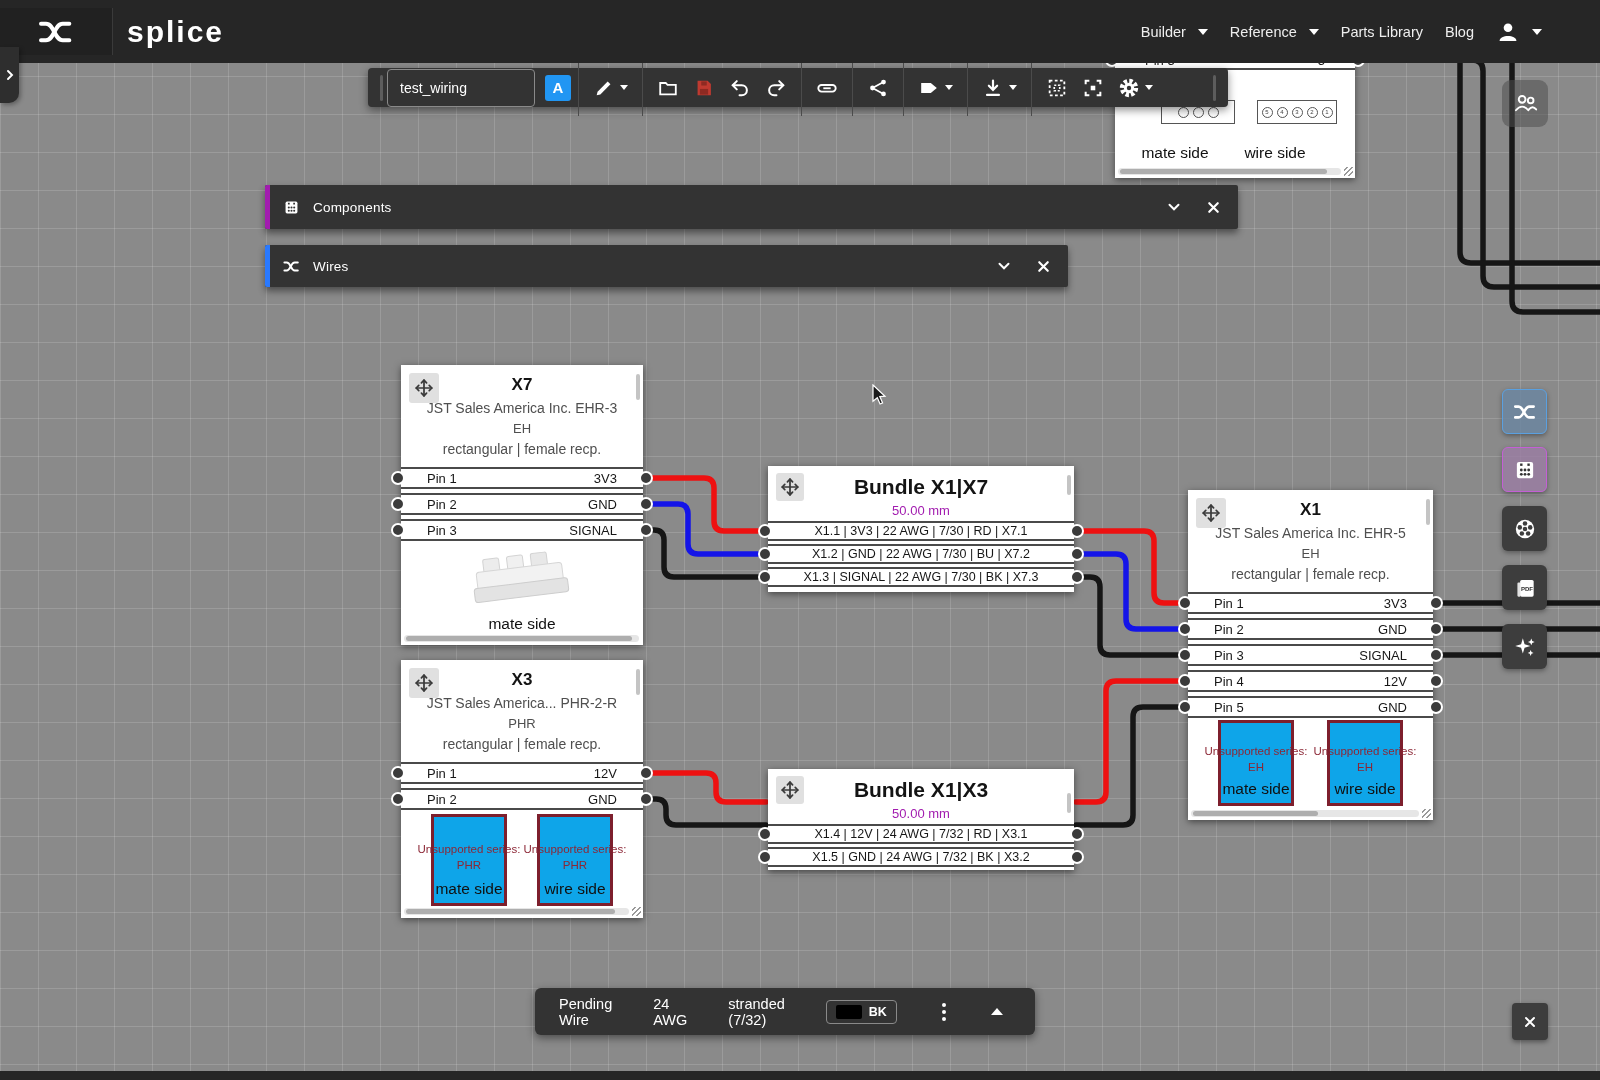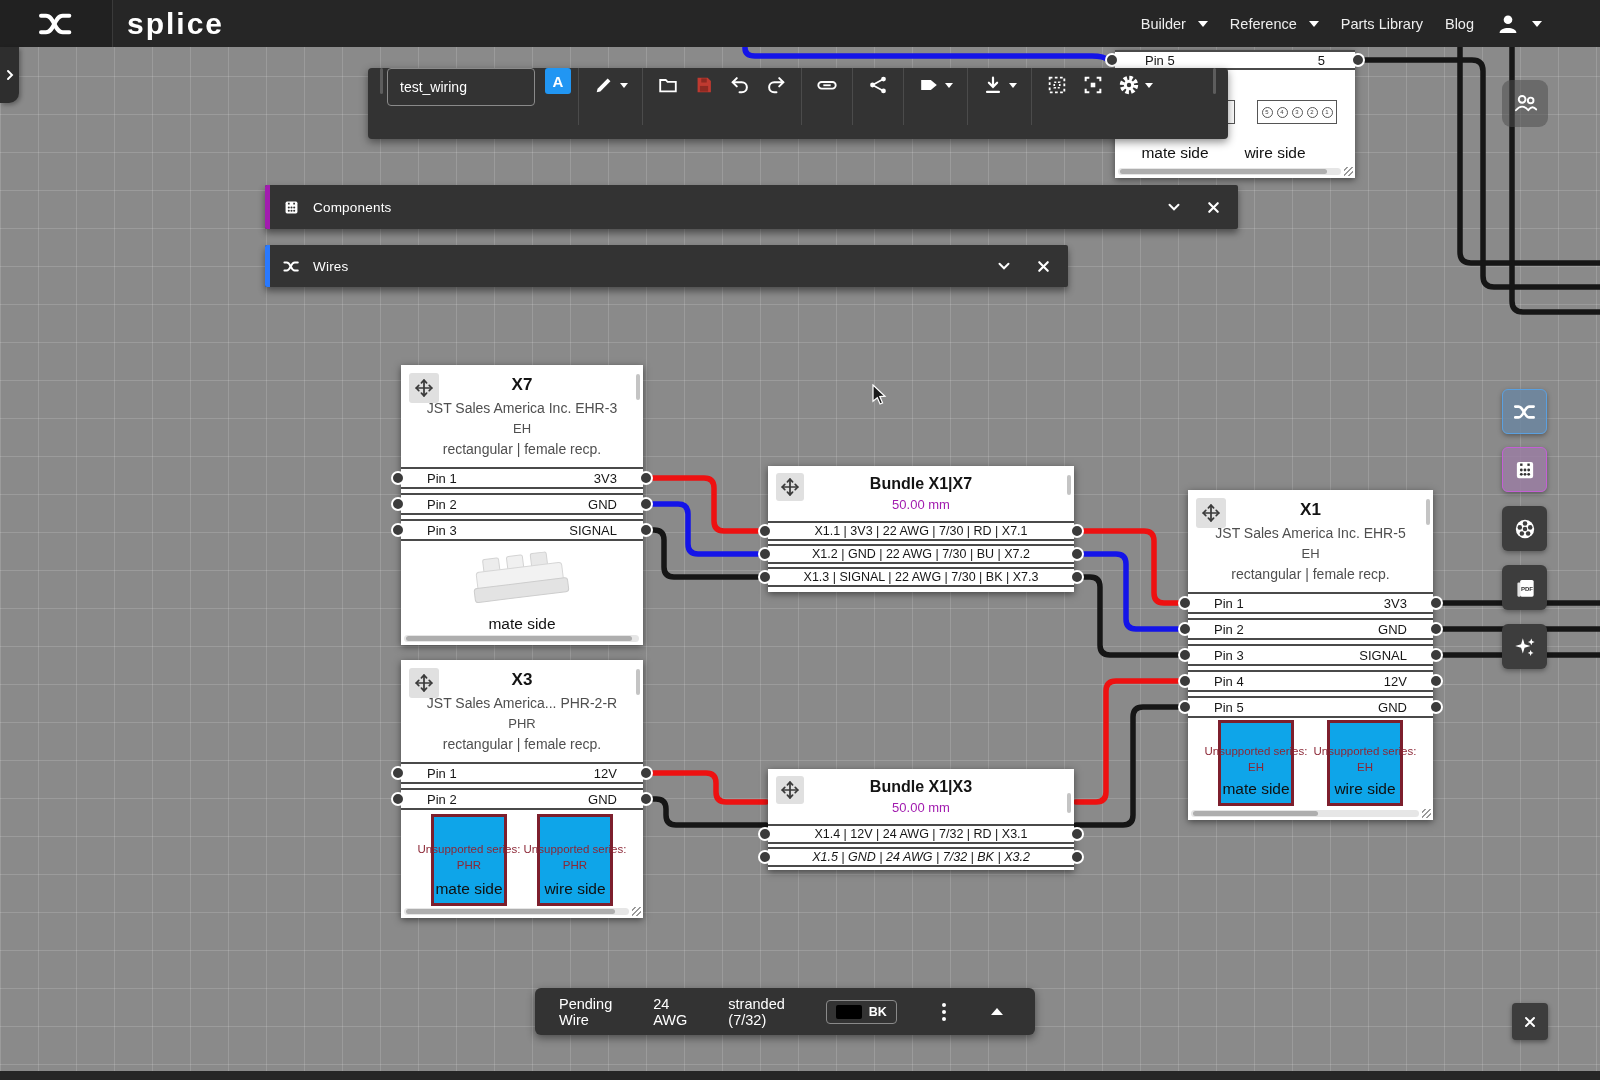--- a/index.html
+++ b/index.html
@@ -7,37 +7,37 @@
     font-family:"Liberation Sans", sans-serif; }
   #stage { position:relative; width:1600px; height:1080px; overflow:hidden;
     background-color:#8a8a8a;
     background-image:linear-gradient(rgba(255,255,255,.14) 1px, transparent 1px),
                      linear-gradient(90deg, rgba(255,255,255,.14) 1px, transparent 1px);
     background-size:38px 38px; }
   svg { display:block; }
   .abs { position:absolute; }
 
   
-  #header { position:absolute; left:0; top:0; width:1600px; height:47px; background:#262626; z-index:6;
+  #header { position:absolute; left:0; top:0; width:1600px; height:63px; background:#262626; z-index:6;
     display:flex; align-items:center; }
   #logo-box { width:113px; height:47px; background:#212121; border-right:1px solid #3a3a3a;
     display:flex; align-items:center; justify-content:center; }
   #brand { color:#fff; font-size:30px; font-weight:bold; letter-spacing:2px; margin-left:14px; }
   #nav { margin-left:auto; display:flex; align-items:center; gap:22px; padding-right:58px; color:#eee; font-size:14.5px; }
   .nav-item { display:flex; align-items:center; gap:12px; cursor:pointer; }
   .caret { width:0; height:0; border-left:5px solid transparent; border-right:5px solid transparent; border-top:6px solid #fff; }
 
   
   #expander { position:absolute; left:0; top:47px; width:19px; height:56px; background:#2e2e2e;
     border-radius:0 0 10px 0; z-index:6; display:flex; align-items:center; justify-content:center;
     box-shadow:2px 2px 4px rgba(0,0,0,.3); }
 
   
-  #toolbar { position:absolute; left:368px; top:68px; width:860px; height:71px; background:#333;
-    border-radius:4px; z-index:5; display:flex; align-items:flex-start; padding:0 8px;
+  #toolbar { position:absolute; left:368px; top:68px; width:860px; height:39px; background:#333;
+    border-radius:4px; z-index:5; display:flex; align-items:center; padding:0 8px;
     box-shadow:0 3px 8px rgba(0,0,0,.45); }
   .tb-grip { width:3px; height:26px; background:#5d5d5d; border-radius:2px; margin:0 4px; }
   #project-input { width:148px; height:38px; background:transparent; border:1px solid #8a8a8a;
     border-radius:4px; color:#fff; font-size:14px; padding:0 12px; font-family:"Liberation Sans",sans-serif; }
   .tb-a { width:26px; height:26px; background:#2196f3; border-radius:3px; color:#fff; font-weight:bold;
     font-size:15px; display:flex; align-items:center; justify-content:center; margin-left:10px; }
   .tb-div { width:1px; height:57px; background:#4b4b4b; margin:0 7px; }
   .tb-btn { display:flex; align-items:center; justify-content:center; padding:6px 7px; gap:5px; cursor:pointer; }
   .tb-btn svg { width:22px; height:22px; }
   .caret-sm { width:0; height:0; border-left:4.5px solid transparent; border-right:4.5px solid transparent; border-top:5.5px solid #fff; }
@@ -71,21 +71,21 @@
   .hscroll .handle { position:absolute; left:2px; top:1px; bottom:1px; width:93%; background:#aeaeae; border-radius:4px; }
   .resize-corner { position:absolute; right:2px; bottom:2px; width:9px; height:9px;
     background:repeating-linear-gradient(135deg, transparent 0 2px, #9a9a9a 2px 3.5px); }
   .mate-label { position:absolute; left:0; right:0; text-align:center; font-size:15.5px; color:#111; }
   .unsup-box { position:absolute; width:76px; height:92px; background:#0ea5e9; border:3px solid #7d1f2d; }
   .unsup-msg { position:absolute; left:50%; top:24px; transform:translateX(-50%); width:150px;
     text-align:center; font-size:11.5px; color:#8c2736; line-height:1.4; }
   .side-label { position:absolute; left:50%; bottom:5px; transform:translateX(-50%);
     font-size:15.5px; color:#111; white-space:nowrap; }
 
-  .bundle-title { text-align:center; font-weight:bold; font-size:16px; color:#141414; padding-top:9px; }
+  .bundle-title { text-align:center; font-weight:bold; font-size:21px; color:#141414; padding-top:9px; }
   .bundle-len { text-align:center; font-size:13px; color:#a21caf; margin-top:4px; }
 
   
   .pin-diagram { position:absolute; height:24px; border:1.5px solid #555; background:#fff;
     display:flex; align-items:center; justify-content:center; gap:4px; }
   .pin-diagram .pc { width:11px; height:11px; border:1px solid #555; border-radius:50%;
     font-size:6px; color:#444; display:flex; align-items:center; justify-content:center; }
 
   
   .side-btn { position:absolute; left:1502px; width:45px; height:45px; border-radius:6px; z-index:3;
@@ -390,21 +390,21 @@
       </div>
     <div class="vscroll" style="top:24px; height:20px;"></div>
     <div class="bundle-title">Bundle X1|X3</div>
     <div class="bundle-len">50.00 mm</div>
     <div class="pins" style="top:52px;">
       <div class="pin-row center" style="height:20px; margin:3px 0;">
         <span class="dot dot-l"></span>
         <span>X1.4 | 12V | 24 AWG | 7/32 | RD | X3.1</span>
         <span class="dot dot-r"></span>
       </div>
-      <div class="pin-row center" style="height:20px; margin:3px 0;font-style:italic;">
+      <div class="pin-row center" style="height:20px; margin:3px 0;">
         <span class="dot dot-l"></span>
         <span>X1.5 | GND | 24 AWG | 7/32 | BK | X3.2</span>
         <span class="dot dot-r"></span>
       </div>
     </div>
   </div>
 
   <div id="people-btn">
     <svg viewBox="0 0 24 24" width="27" height="27">
         <use href="#def-people"></use>

